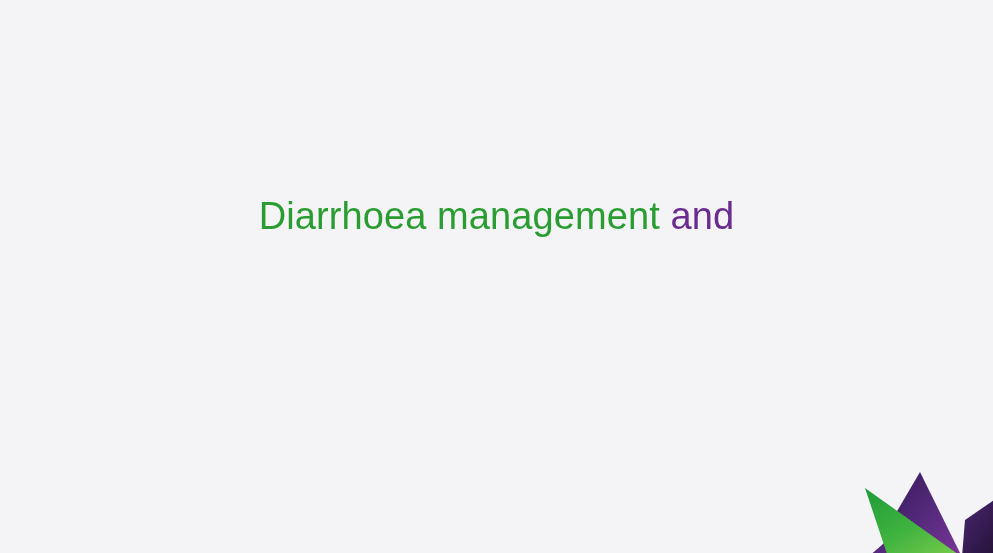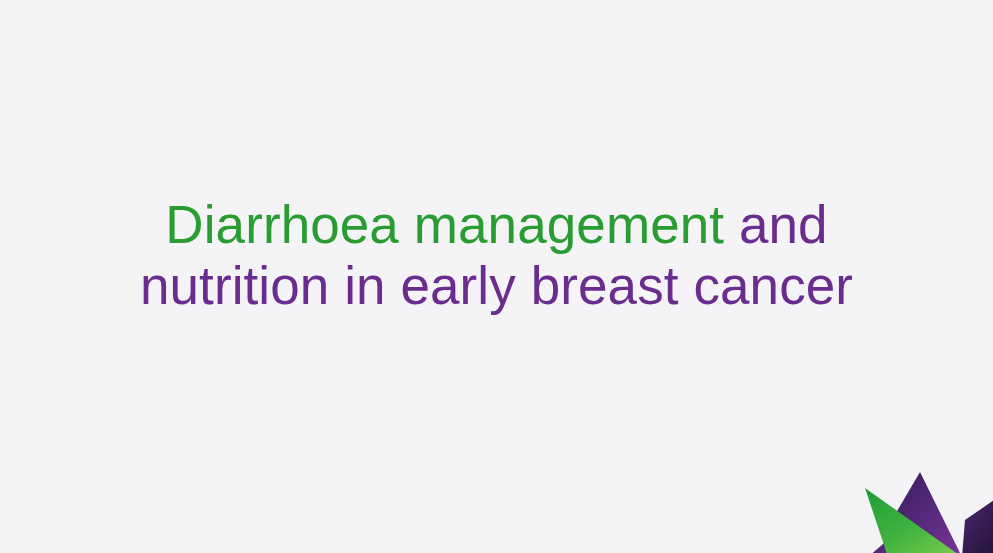--- a/index.html
+++ b/index.html
@@ -30,21 +30,21 @@
     top: 196px;
     width: 993px;
     text-align: center;
     line-height: 1.09;
     letter-spacing: 0.1px;
     white-space: nowrap;
   }
 
   .title-line {
     display: block;
-    font-size: 53px;
+    font-size: 38px;
     font-weight: 300;
     font-family: "Liberation Sans", sans-serif;
     -webkit-font-smoothing: antialiased;
   }
 
   .title-line-1 { margin-bottom: 3px; }
 
   .seg-green  { color: #2a9d32; }
   .seg-purple { color: #6a2d8f; }
   .seg-space  { display: inline; }
@@ -59,21 +59,20 @@
   }
   .logo svg { display: block; }
 </style>
 </head>
 <body>
 
 <div class="slide">
 
   <div class="title-block">
     <span class="title-line title-line-1"><span class="seg-green">Diarrhoea management</span><span class="seg-space"> </span><span class="seg-purple">and</span></span>
-    <span class="title-line title-line-2"><span class="seg-purple">nutrition in early breast cancer</span></span>
   </div>
 
   <div class="logo">
     <svg width="140" height="95" viewBox="0 0 140 95" xmlns="http://www.w3.org/2000/svg">
       <defs>
         <linearGradient id="gradGreen" x1="0" y1="0" x2="0.85" y2="1">
           <stop offset="0" stop-color="#1f9d38"></stop>
           <stop offset="0.55" stop-color="#3fb23f"></stop>
           <stop offset="1" stop-color="#74c94b"></stop>
         </linearGradient>

